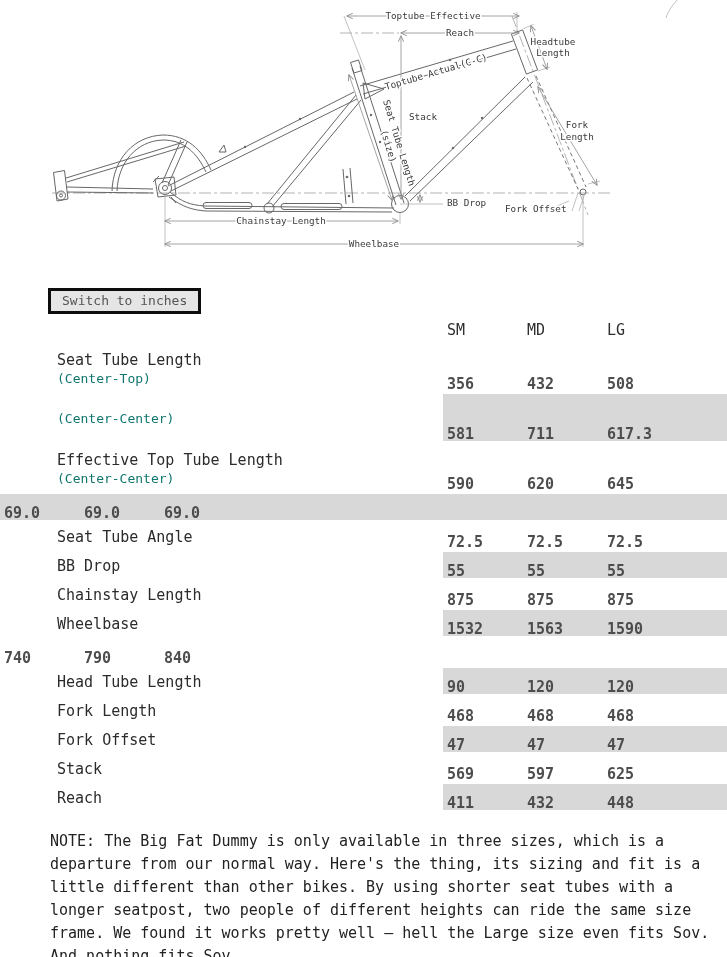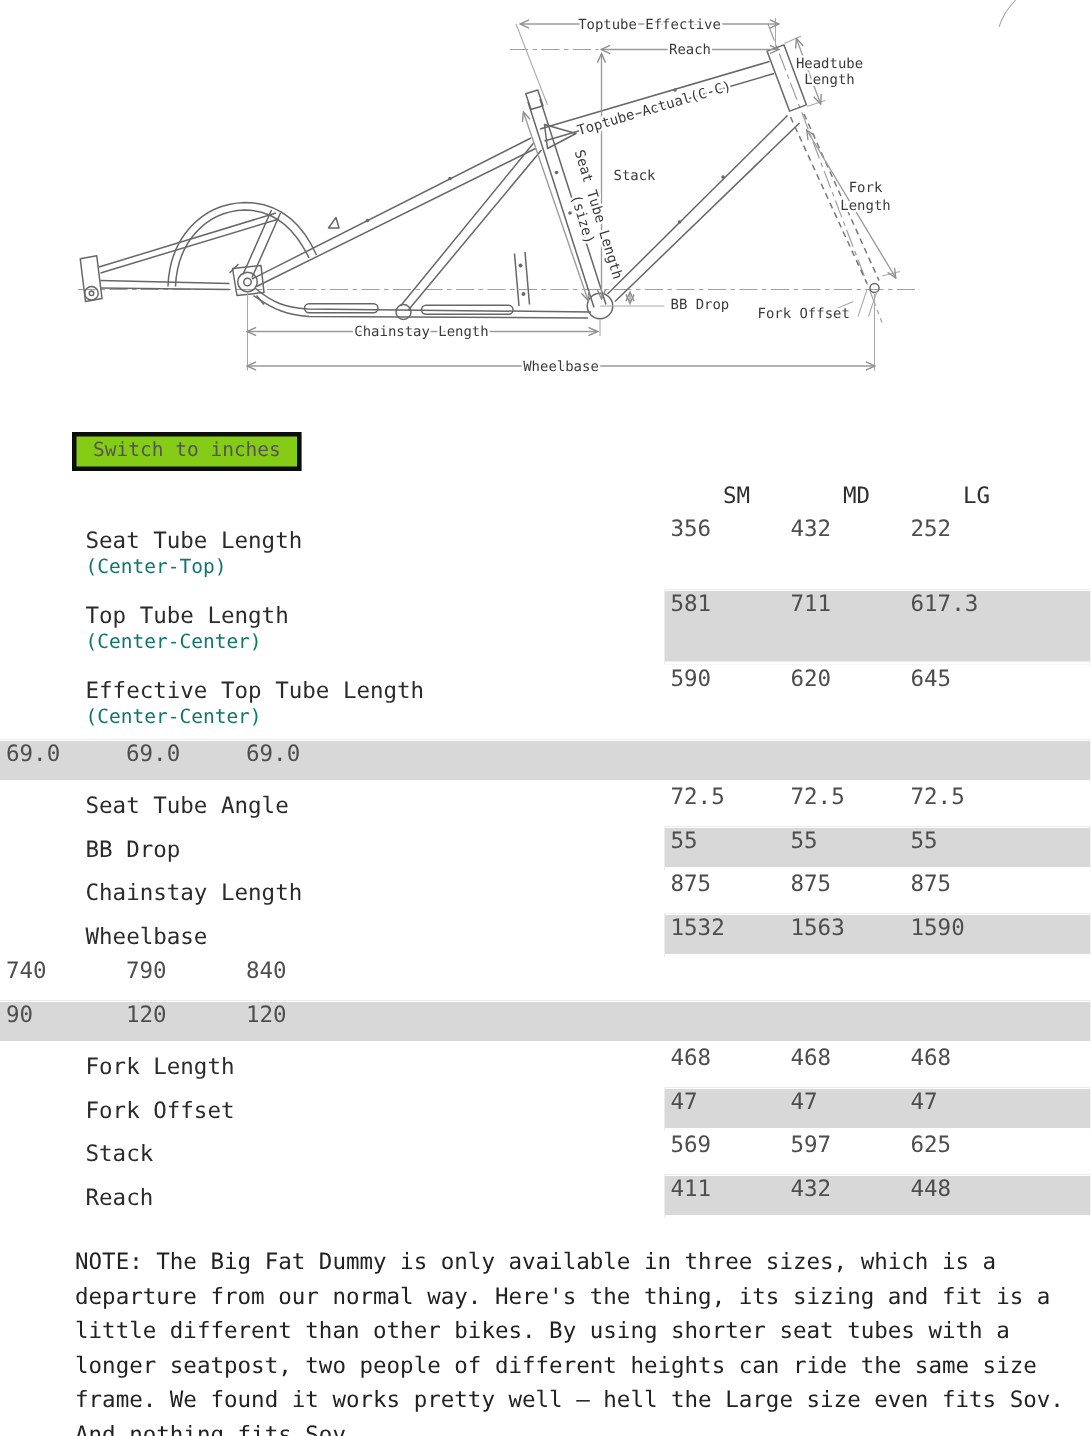--- a/index.html
+++ b/index.html
@@ -12,36 +12,36 @@
   .frd  { fill:none; stroke:#787878; stroke-width:1; stroke-dasharray:4 3; }
   .cl   { fill:none; stroke:#9f9f9f; stroke-width:0.8; stroke-dasharray:12 3 3 3; }
   .dim  { fill:none; stroke:#9a9a9a; stroke-width:0.9; }
   .ext  { fill:none; stroke:#a8a8a8; stroke-width:0.7; }
   .dot  { fill:#6a6a6a; stroke:none; }
   .dl   { font:9.3px "DejaVu Sans Mono", monospace; fill:#3a3a3a;
           paint-order:stroke; stroke:#fff; stroke-width:3px; stroke-linejoin:round; }
 
   
   .btn { display:inline-block; margin:8px 0 0 48px; border:3px solid #0d0d0d;
-         background:#84cc16; color:#555; font:13px "DejaVu Sans Mono", monospace;
+         background:#e5e5e5; color:#555; font:13px "DejaVu Sans Mono", monospace;
          padding:2px 11px 3px; cursor:pointer; }
 
   
   .geo  { margin-top:3px; }
-  .hdr  { display:flex; height:26px; align-items:center; font-size:15px; color:#2e2e2e;padding-left:35px; }
+  .hdr  { display:flex; height:26px; align-items:center; font-size:15px; color:#2e2e2e; }
   .hsp  { width:443px; }
   .hcell{ width:80px; padding-left:4px; box-sizing:border-box; }
   .grow { display:flex; }
   .grow.tall { height:50px; }
   .grow.norm { height:29px; }
   .lcell{ width:443px; box-sizing:border-box; padding-left:57px; display:flex;
           flex-direction:column; justify-content:center; }
   .rlabel { font-size:15px; color:#2b2b2b; line-height:20px; white-space:nowrap; }
   .rsub   { font-size:13px; color:#0f766e; line-height:17px; white-space:nowrap; }
-  .vals { flex:1; display:flex; align-items:flex-start; }
+  .vals { flex:1; display:flex; align-items:flex-end;font-weight:bold; }
   .grow:nth-child(odd) .vals { background:#d8d8d8;
           box-shadow: inset 0 -2px 0 0 #fff, inset 0 1px 0 0 #fff; }
   .vcell{ width:80px; padding-left:4px; box-sizing:border-box; font-size:15px; color:#4d4d4d; }
 
   
   .note { margin:18px 0 14px 50px; width:672px; font-size:15px; line-height:23px; color:#222; }
 </style>
 </head>
 <body>
 
@@ -163,26 +163,25 @@
     </div>
 
     <div class="grow tall">
       <div class="lcell">
           <div class="rlabel">Seat Tube Length</div>
           <div class="rsub">(Center-Top)</div>
         </div>
       <div class="vals">
           <div class="vcell">356</div>
           <div class="vcell">432</div>
-          <div class="vcell">252</div>
+          <div class="vcell">508</div>
         </div>
     </div>
     <div class="grow tall">
       <div class="lcell">
-          <div class="rlabel">Top Tube Length</div>
           <div class="rsub">(Center-Center)</div>
         </div>
       <div class="vals">
           <div class="vcell">581</div>
           <div class="vcell">711</div>
           <div class="vcell">617.3</div>
         </div>
     </div>
     <div class="grow tall">
       <div class="lcell">
@@ -243,20 +242,23 @@
         </div>
     </div>
     <div class="grow norm">
       <div class="vals">
           <div class="vcell">740</div>
           <div class="vcell">790</div>
           <div class="vcell">840</div>
         </div>
     </div>
     <div class="grow norm">
+      <div class="lcell">
+          <div class="rlabel">Head Tube Length</div>
+        </div>
       <div class="vals">
           <div class="vcell">90</div>
           <div class="vcell">120</div>
           <div class="vcell">120</div>
         </div>
     </div>
     <div class="grow norm">
       <div class="lcell">
           <div class="rlabel">Fork Length</div>
         </div>

